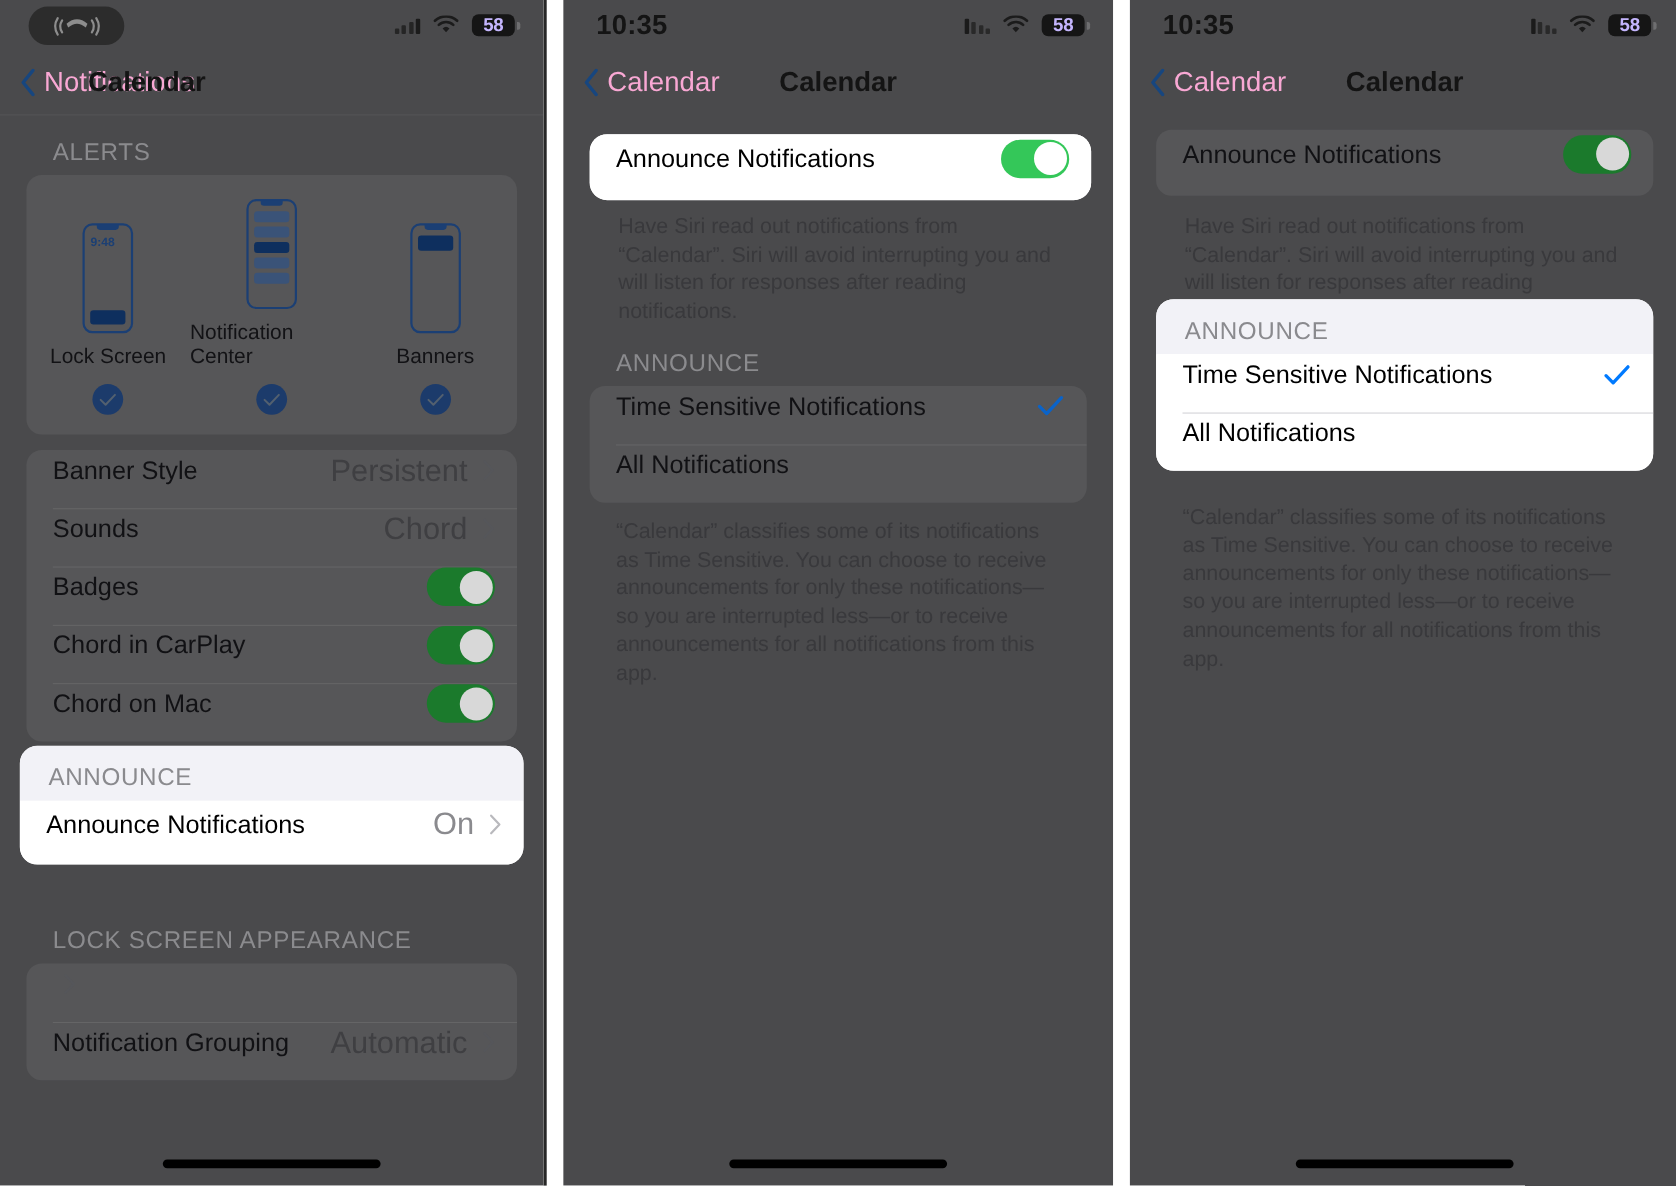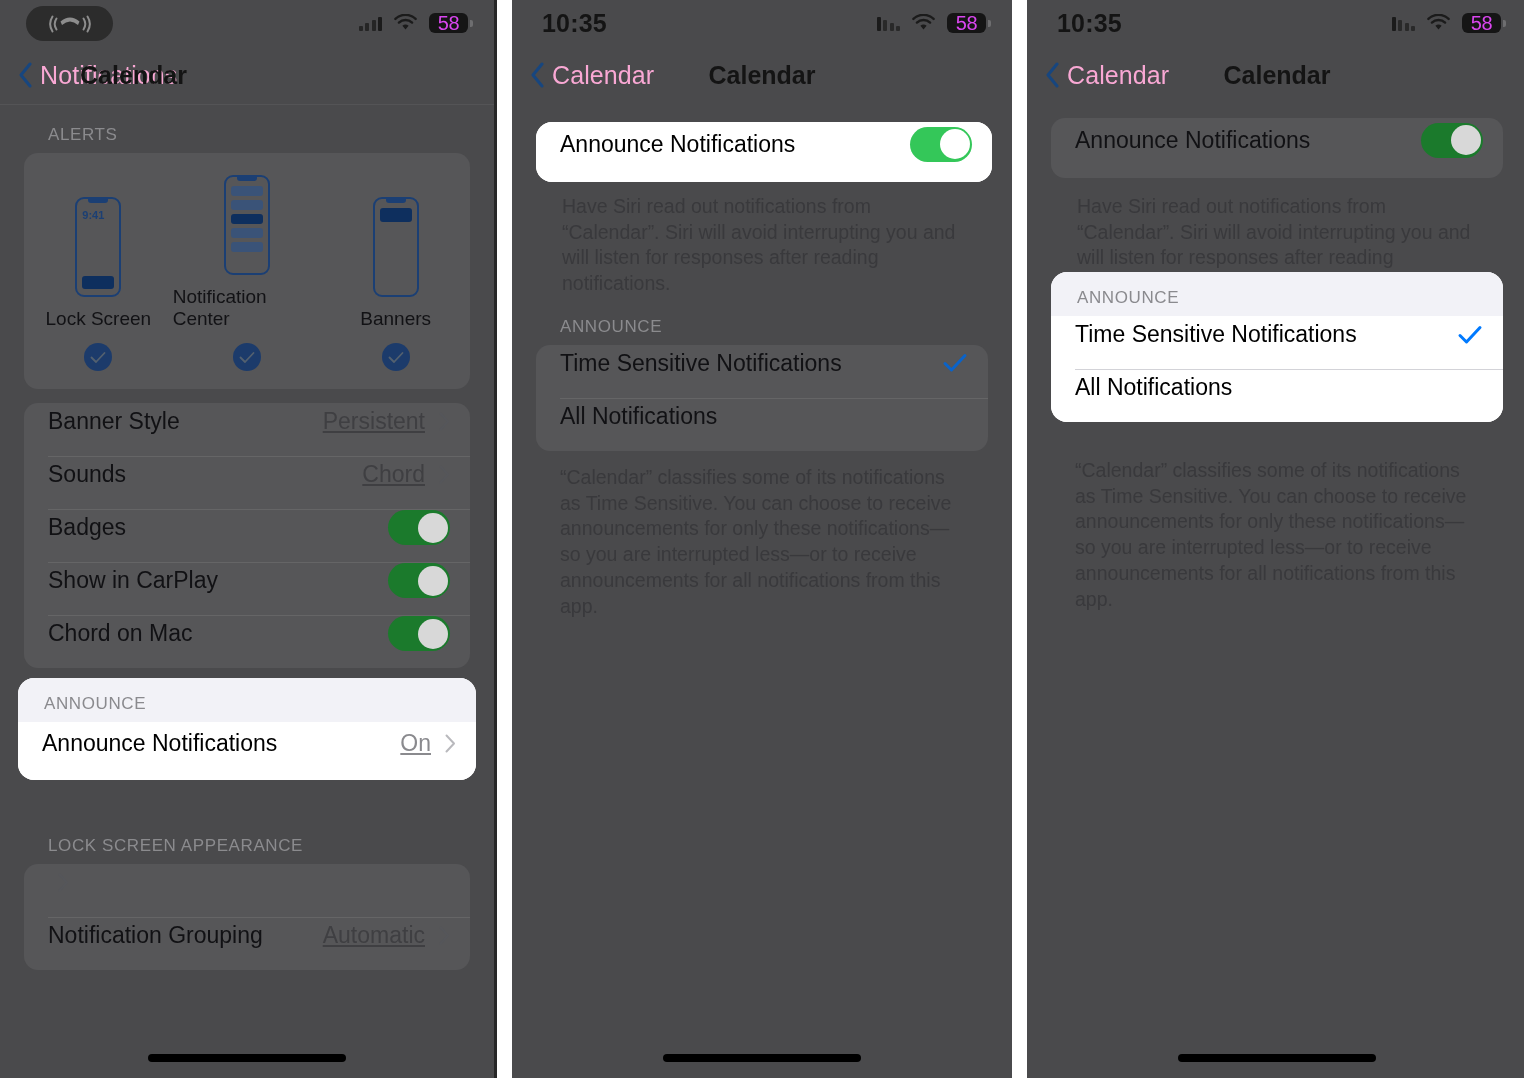--- a/index.html
+++ b/index.html
@@ -56,21 +56,21 @@
   .wifi svg { display:block; }
   .battery {
     position: relative; width: 39px; height: 20px; border-radius: 6px;
     background: #151515; display: flex; align-items: center; justify-content: center;
   }
   .battery::after {
     content:""; position:absolute; right:-5px; top:7px;
     width:3px; height:7px; border-radius:0 2px 2px 0; background:#6e6e70;
   }
   .battery .lvl {
-    font-size: 20px; font-weight: normal; color: #d946ef; letter-spacing: -0.3px;
+    font-size: 17px; font-weight: bold; color: #c4b5fd; letter-spacing: -0.3px;
   }
 
   
   .island {
     position:absolute; left:26px; top:6px;
     width: 87px; height: 35px; border-radius: 18px;
     background: #2c2c2c; display:flex; align-items:center; justify-content:center;
   }
 
   
@@ -84,41 +84,41 @@
   .nav-title {
     position: absolute; left: 0; right: 0; text-align: center;
     font-size: 25px; font-weight: bold; color: #141414; pointer-events: none;
   }
   .panel-1 .nav-title { left: 80px; right: auto; }
   .navline { height: 1px; background: rgba(255,255,255,.06); }
 
   
   .content { position: relative; padding: 0 24px; }
   .group-header {
-    font-size: 17px; letter-spacing: .6px; color: #8b8b8e;
+    font-size: 22px; letter-spacing: .6px; color: #8b8b8e;
     padding: 20px 0 8px 24px; text-transform: uppercase;
   }
   .card {
     background: #565658;
     border-radius: 14px;
     overflow: hidden;
   }
   .row {
     display: flex; align-items: center;
     height: 53px;
     padding: 0 20px 16px 24px;
     position: relative;
   }
   .row + .row::before {
     content:""; position:absolute; left:24px; right:0; top:0; height:1px;
     background: rgba(120,120,120,.45);
   }
   .row-label { font-size: 23px; color: #111114; }
   .row-value {
-    margin-left: auto; font-size: 23px; color: #3f3f42; padding-right: 4px; text-decoration: underline;
+    margin-left: auto; font-size: 28px; color: #3f3f42; padding-right: 4px;
   }
   .chev { width: 11px; height: 19px; flex: 0 0 auto; margin-left: 10px; }
 
   
   .toggle {
     margin-left: auto; width: 62px; height: 35px; border-radius: 18px;
     position: relative; flex: 0 0 auto;
   }
   .toggle.on { background: #1b7a2c; }
   .toggle.on.bright { background: #34c759; }
@@ -242,21 +242,21 @@
         <div class="navline"></div>
 
         <div class="content">
           <div class="group-header">ALERTS</div>
 
           <div class="card alerts-card">
             <div class="alerts-grid">
               <div class="alert-item">
                 <div class="phone-ill">
                   <div class="notch"></div>
-                  <div class="ill-time">9:41</div>
+                  <div class="ill-time">9:48</div>
                   <div class="ill-bottom"></div>
                 </div>
                 <div class="alert-name">Lock Screen</div>
                 <div class="check-circle">
                   <svg width="16" height="13" viewBox="0 0 16 13">
                       <path d="M1.5 6.5 L6 11 L14.5 2" stroke="#53606f" stroke-width="1.8" fill="none" stroke-linecap="round" stroke-linejoin="round"></path>
                     </svg>
                 </div>
               </div>
 
@@ -307,21 +307,21 @@
                   <path d="M1.5 1.5 L9 9.5 L1.5 17.5" stroke="#55565a" stroke-width="2" fill="none" stroke-linecap="round" stroke-linejoin="round"></path>
                 </svg>
             </div>
             <div class="row">
               <span class="row-label">Badges</span>
               <span class="toggle on">
                   <span class="knob"></span>
                 </span>
             </div>
             <div class="row">
-              <span class="row-label">Show in CarPlay</span>
+              <span class="row-label">Chord in CarPlay</span>
               <span class="toggle on">
                   <span class="knob"></span>
                 </span>
             </div>
             <div class="row">
               <span class="row-label">Chord on Mac</span>
               <span class="toggle on">
                   <span class="knob"></span>
                 </span>
             </div>

